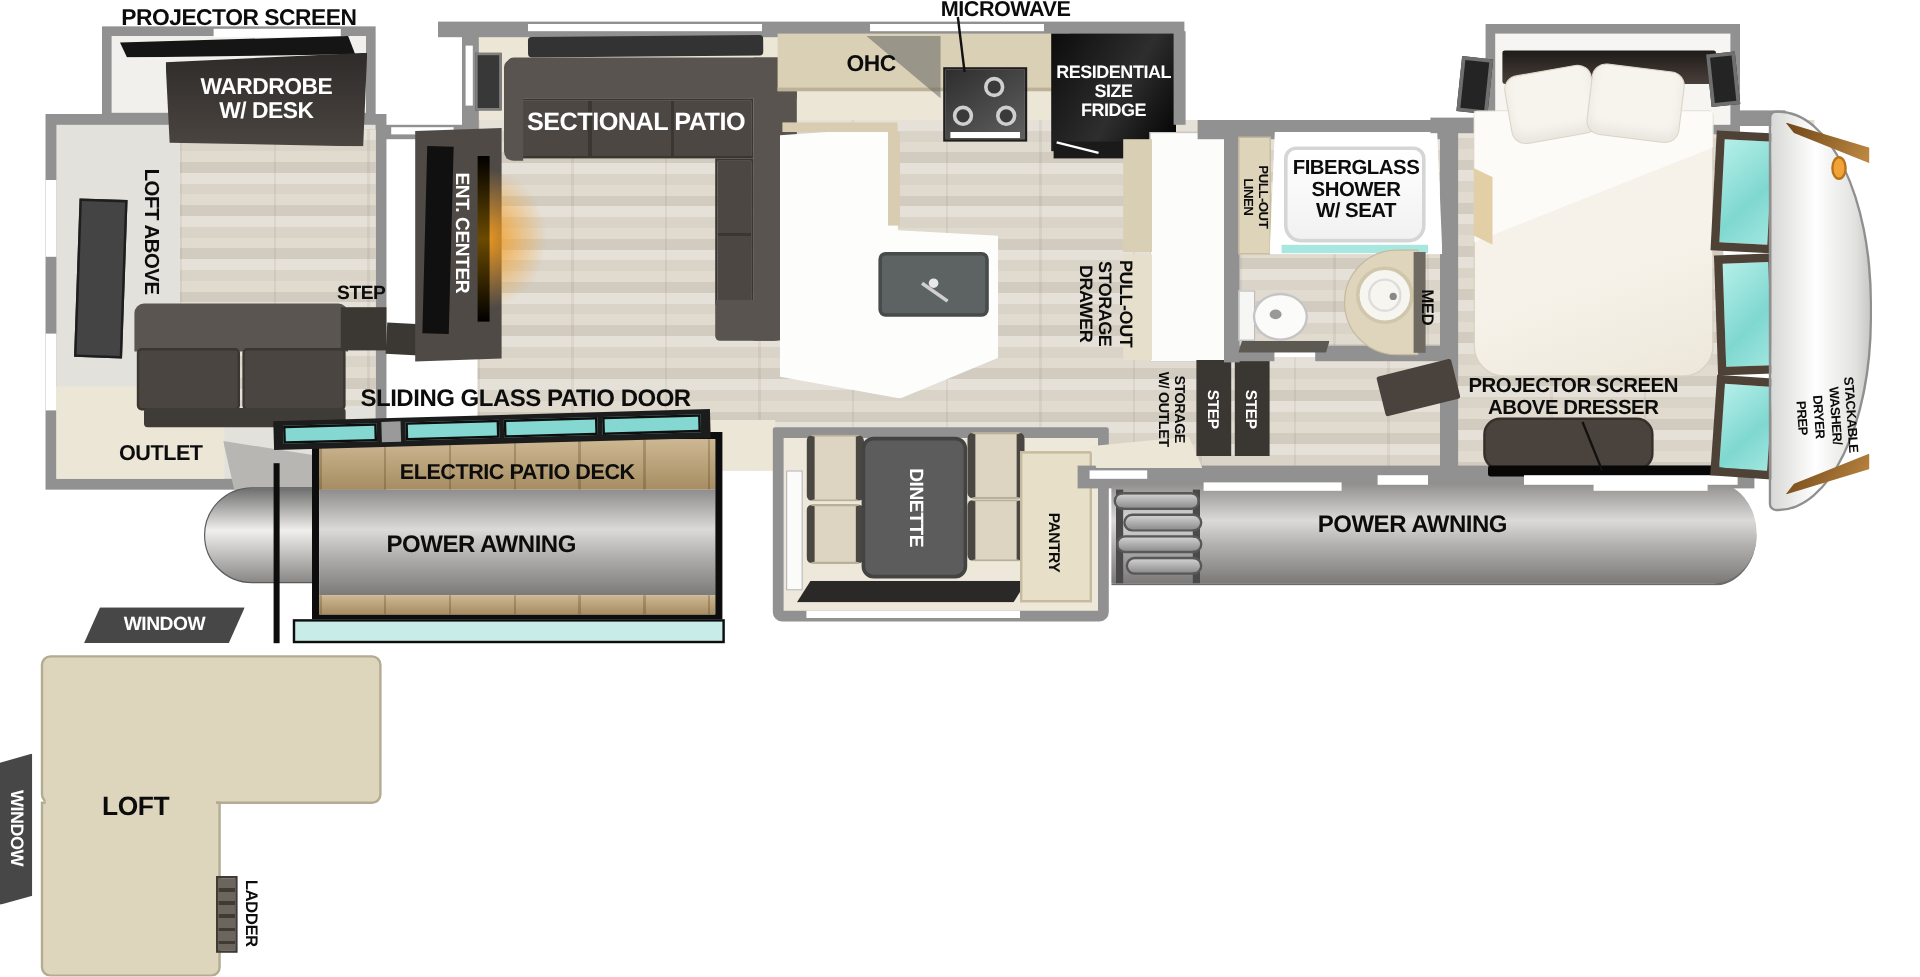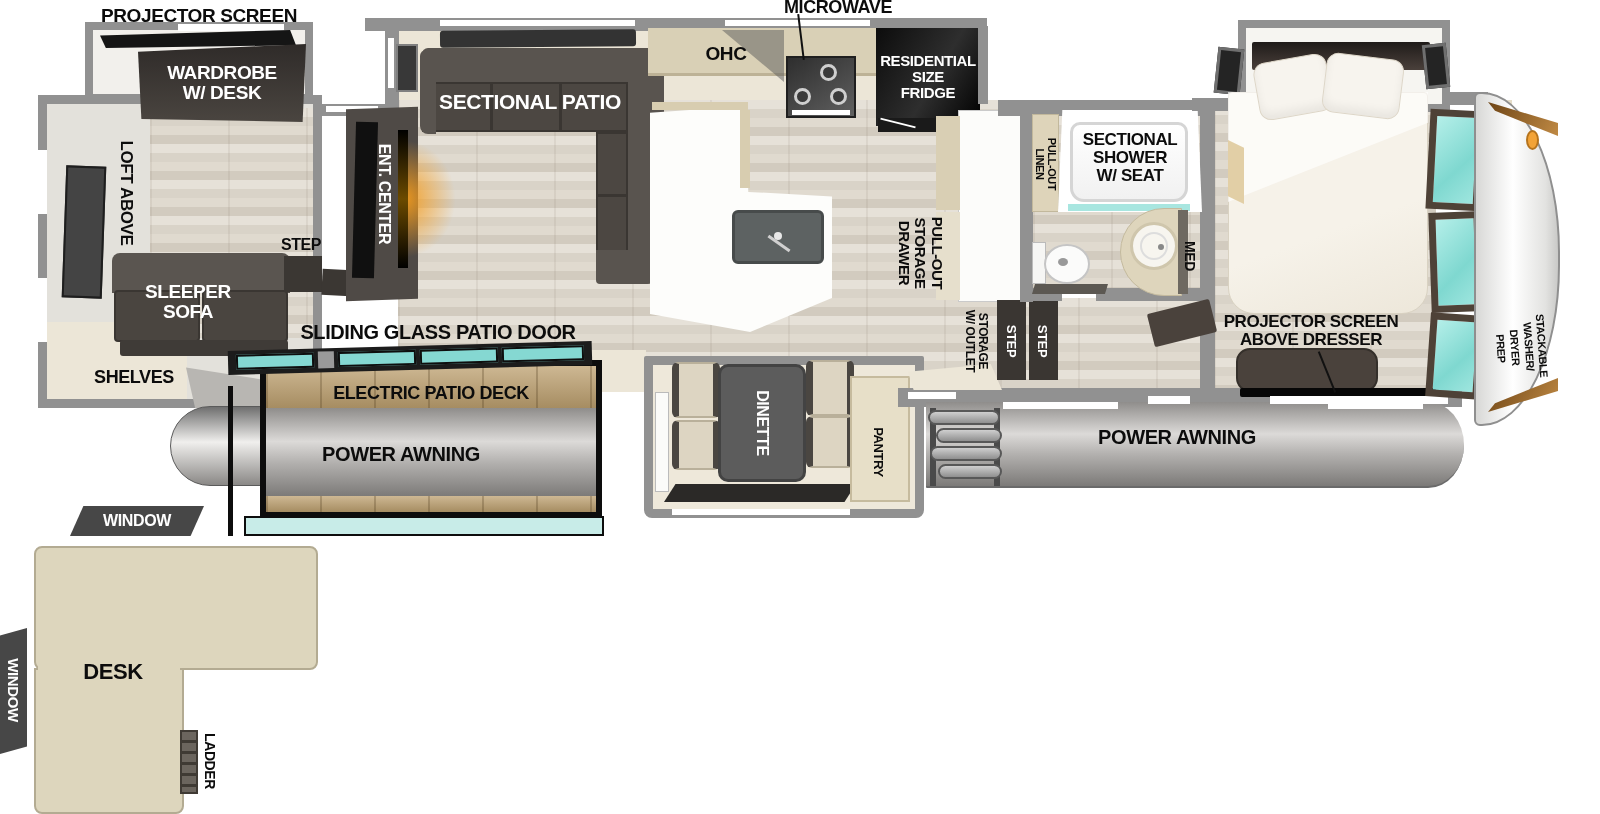--- a/index.html
+++ b/index.html
@@ -47,24 +47,22 @@
   <div class="abs" style="left:64px;top:166px;width:40px;height:132px;background:#444;border:2px solid #1e1e1e;transform:rotate(2deg)"></div>
 
   <div class="abs" style="left:138px;top:44px;width:168px;height:78px;background:linear-gradient(180deg,#2f2b29,#4a4540);clip-path:polygon(0 10%,100% 0,98% 100%,2% 96%)"></div>
   <div class="lbl w" style="left:138px;top:44px;width:168px;height:78px;font-size:19px">WARDROBE
 W/ DESK</div>
 
   <div class="abs" style="left:112px;top:253px;width:178px;height:40px;background:#5a5550;border-radius:8px 8px 0 0"></div>
   <div class="abs" style="left:114px;top:290px;width:86px;height:52px;background:#4a4540;border:2px solid #3a3632;border-radius:4px"></div>
   <div class="abs" style="left:202px;top:290px;width:86px;height:52px;background:#4a4540;border:2px solid #3a3632;border-radius:4px"></div>
   <div class="abs" style="left:120px;top:340px;width:168px;height:16px;background:#3f3b37;border-radius:3px"></div>
-  <div class="lbl w" style="left:118px;top:282px;width:140px;height:40px;font-size:19px">SLEEPER
-SOFA</div>
-
-  <div class="lbl" style="left:84px;top:366px;width:100px;height:22px;font-size:18px">SHELVES</div>
+
+  <div class="lbl" style="left:84px;top:366px;width:100px;height:22px;font-size:18px">OUTLET</div>
   <div class="lbl rot" style="left:56px;top:183px;width:140px;height:20px;font-size:17px">LOFT ABOVE</div>
   <div class="lbl" style="left:89px;top:4px;width:220px;height:24px;font-size:19px">PROJECTOR SCREEN</div>
 
   <div class="abs" style="left:284px;top:256px;width:38px;height:36px;background:#3b3733"></div>
   <div class="abs" style="left:322px;top:270px;width:48px;height:26px;background:#3b3733;transform:rotate(3deg)"></div>
   <div class="lbl" style="left:270px;top:236px;width:62px;height:18px;font-size:16px">STEP</div>
 
   <div class="wall" style="left:318px;top:104px;width:74px;height:12px"></div>
   <div class="wstrip" style="left:326px;top:106px;width:52px;height:6px"></div>
   <div class="wall" style="left:365px;top:18px;width:622px;height:13px"></div>
@@ -179,21 +177,21 @@
   <div class="wall" style="left:1020px;top:112px;width:13px;height:190px"></div>
   <div class="wall" style="left:1200px;top:108px;width:15px;height:292px"></div>
   <div class="wall" style="left:1032px;top:288px;width:30px;height:13px"></div>
   <div class="wall" style="left:1096px;top:288px;width:108px;height:13px"></div>
   <div class="abs" style="left:1032px;top:114px;width:27px;height:98px;background:#ded4ba;border:1px solid #c2b89c"></div>
   <div class="lbl rot" style="left:1004px;top:151px;width:82px;height:26px;font-size:11px">PULL-OUT
 LINEN</div>
   <div class="abs" style="left:1058px;top:110px;width:144px;height:102px;background:#fff;clip-path:polygon(3% 0,97% 0,100% 100%,0 100%)"></div>
   <div class="abs" style="left:1070px;top:122px;width:118px;height:80px;border:3px solid #d5d5d5;border-radius:10px 10px 14px 14px;background:linear-gradient(180deg,#fff,#f1f1f1)"></div>
   <div class="abs" style="left:1068px;top:204px;width:122px;height:7px;background:#a8e6e0"></div>
-  <div class="lbl" style="left:1058px;top:116px;width:144px;height:84px;font-size:17px">SECTIONAL
+  <div class="lbl" style="left:1058px;top:116px;width:144px;height:84px;font-size:17px">FIBERGLASS
 SHOWER
 W/ SEAT</div>
   <div class="abs" style="left:1032px;top:242px;width:14px;height:42px;background:#f6f6f4;border:1px solid #bbb"></div>
   <div class="abs" style="left:1044px;top:244px;width:46px;height:40px;background:#fbfbfa;border:2px solid #c5c5c5;border-radius:50%"></div>
   <div class="abs" style="left:1058px;top:258px;width:10px;height:8px;background:#999;border-radius:50%"></div>
   <div class="abs" style="left:1032px;top:284px;width:76px;height:10px;background:#5c5852;clip-path:polygon(4% 0,100% 0,96% 100%,0 100%)"></div>
   <div class="abs" style="left:1120px;top:208px;width:62px;height:88px;background:#ded5bc;border:1px solid #c4ba9e;border-radius:46px 0 0 46px"></div>
   <div class="abs" style="left:1130px;top:222px;width:48px;height:48px;border:3px solid #cfc6ac;background:#f7f5ef;border-radius:50%"></div>
   <div class="abs" style="left:1140px;top:232px;width:28px;height:28px;border:2px solid #ddd;border-radius:50%"></div>
   <div class="abs" style="left:1158px;top:244px;width:6px;height:6px;background:#888;border-radius:50%"></div>
@@ -232,19 +230,19 @@
   <div class="lbl" style="left:1478px;top:318px;width:86px;height:58px;font-size:11px;line-height:1.25;transform:rotate(86deg)">STACKABLE
 WASHER/
 DRYER
 PREP</div>
 
   <div class="abs" style="left:70px;top:506px;width:134px;height:30px;background:var(--label_dark_bg);clip-path:polygon(10% 0,100% 0,90% 100%,0 100%)"></div>
   <div class="lbl w" style="left:70px;top:506px;width:134px;height:30px;font-size:16px">WINDOW</div>
   <div class="abs" style="left:34px;top:546px;width:284px;height:124px;background:var(--loft_fill);border:2px solid #b3ab92;border-radius:8px"></div>
   <div class="abs" style="left:34px;top:668px;width:150px;height:146px;background:var(--loft_fill);border:2px solid #b3ab92;border-radius:0 0 8px 8px"></div>
   <div class="abs" style="left:38px;top:660px;width:142px;height:14px;background:var(--loft_fill)"></div>
-  <div class="lbl" style="left:63px;top:658px;width:100px;height:28px;font-size:22px">DESK</div>
+  <div class="lbl" style="left:63px;top:658px;width:100px;height:28px;font-size:22px">LOFT</div>
   <div class="abs" style="left:180px;top:730px;width:18px;height:64px;background:repeating-linear-gradient(180deg,#6b655e 0 8px,#3f3a34 8px 11px);border:2px solid #3f3a34"></div>
   <div class="lbl rot" style="left:166px;top:753px;width:88px;height:16px;font-size:14px">LADDER</div>
   <div class="abs" style="left:0px;top:628px;width:27px;height:126px;background:var(--label_dark_bg);clip-path:polygon(0 6%,100% 0,100% 94%,0 100%)"></div>
   <div class="lbl w rot" style="left:-48px;top:677px;width:122px;height:26px;font-size:15px">WINDOW</div>
 
 </div>
 
 </body></html>

